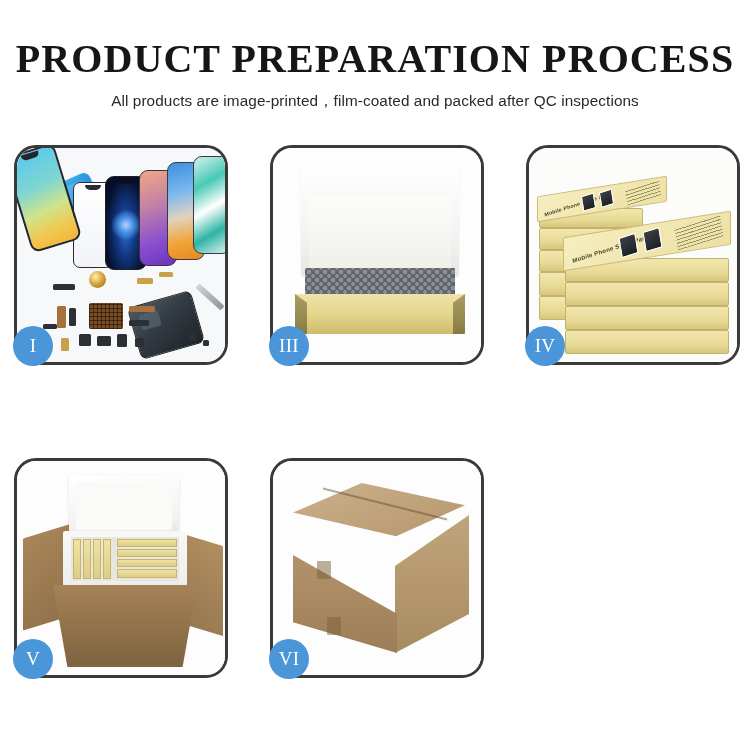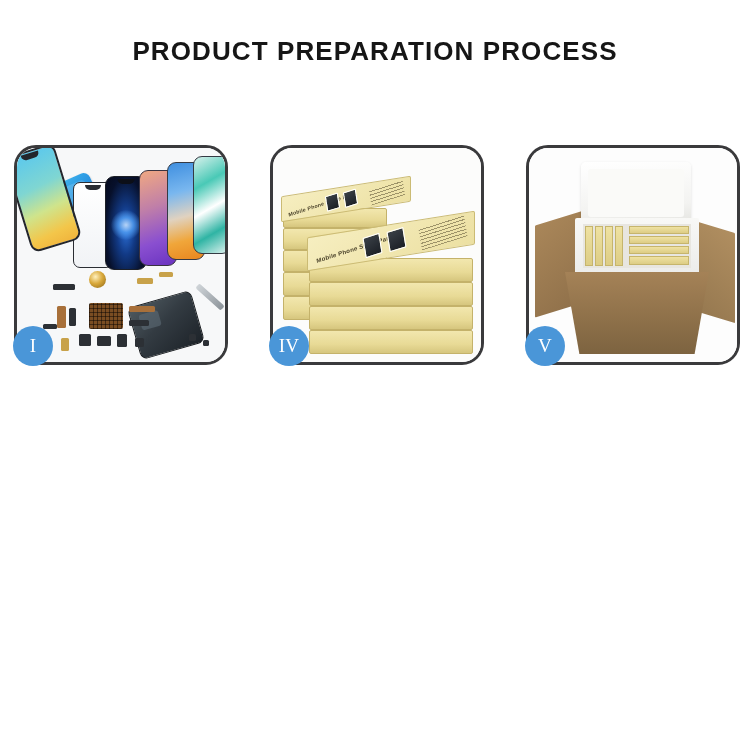--- a/index.html
+++ b/index.html
@@ -8,22 +8,22 @@
     background: #ffffff;
     font-family: "Liberation Sans", sans-serif;
     overflow: hidden;
     position: relative;
   }
   .page { width: 750px; height: 750px; position: relative; }
 
   
   .header { width: 100%; padding-top: 38px; text-align: center; }
   .title {
-    font-family: Liberation Sans, sans-serif;
-    font-size: 26px;
+    font-family: Liberation Serif, serif;
+    font-size: 40px;
     font-weight: 700;
     letter-spacing: 1.1px;
     color: #161616;
     line-height: 1.05;
     white-space: nowrap;
   }
   .subtitle {
     margin-top: 11px;
     font-family: "Liberation Sans", sans-serif;
     font-size: 15.3px;
@@ -342,20 +342,21 @@
     background: rgba(120,95,60,.5); border-radius:1px;
   }
 </style>
 </head>
 <body>
 
 <div class="page">
 
   <div class="header">
     <div class="title">PRODUCT PREPARATION PROCESS</div>
+    <div class="subtitle">All products are image-printed，film-coated and packed after QC inspections</div>
   </div>
 
   <div class="grid">
 
     <div class="panel">
       <div class="panel-inner p1">
         <div class="prot"></div>
         <div class="ph ph-white"></div>
         <div class="ph ph-dark big"></div>
         <div class="ph ph-purple big"></div>
@@ -381,20 +382,28 @@
         <div class="prt gold" style="left:44px;  top:190px; width:8px;  height:13px;"></div>
         <div class="prt dk" style="left:118px; top:190px; width:9px;  height:9px;"></div>
         <div class="prt dk" style="left:172px; top:186px; width:7px;  height:7px;"></div>
         <div class="prt dk" style="left:186px; top:192px; width:6px;  height:6px;"></div>
         <div class="prt dk" style="left:26px;  top:176px; width:14px; height:5px;"></div>
       </div>
       <div class="badge">I</div>
     </div>
 
 
+    <div class="panel">
+      <div class="panel-inner p3">
+        <div class="b3-lid"></div>
+        <div class="b3-foam"></div>
+        <div class="b3-base"></div>
+      </div>
+      <div class="badge">III</div>
+    </div>
 
     <div class="panel">
       <div class="panel-inner p4">
         <div class="stack">
 
           <div class="sb" style="left:4px;   top:46px;  width:104px; height:20px;"></div>
           <div class="sb" style="left:4px;   top:66px;  width:104px; height:22px;"></div>
           <div class="sb" style="left:4px;   top:88px;  width:104px; height:22px;"></div>
           <div class="sb" style="left:4px;   top:110px; width:104px; height:24px;"></div>
           <div class="sb" style="left:4px;   top:134px; width:104px; height:24px;"></div>
@@ -436,15 +445,28 @@
           <div class="yb" style="left:46px; top:2px;  width:60px; height:8px;"></div>
           <div class="yb" style="left:46px; top:12px; width:60px; height:8px;"></div>
           <div class="yb" style="left:46px; top:22px; width:60px; height:8px;"></div>
           <div class="yb" style="left:46px; top:32px; width:60px; height:9px;"></div>
         </div>
         <div class="c5-body"></div>
       </div>
       <div class="badge">V</div>
     </div>
 
+    <div class="panel">
+      <div class="panel-inner p6">
+        <div class="c6">
+          <div class="c6-top"></div>
+          <div class="c6-right"></div>
+          <div class="c6-left"></div>
+          <div class="c6-seam"></div>
+          <div class="c6-tape" style="left:30px; top:78px;"></div>
+          <div class="c6-tape" style="left:40px; top:134px;"></div>
+        </div>
+      </div>
+      <div class="badge">VI</div>
+    </div>
 
   </div>
 </div>
 
 </body></html>

